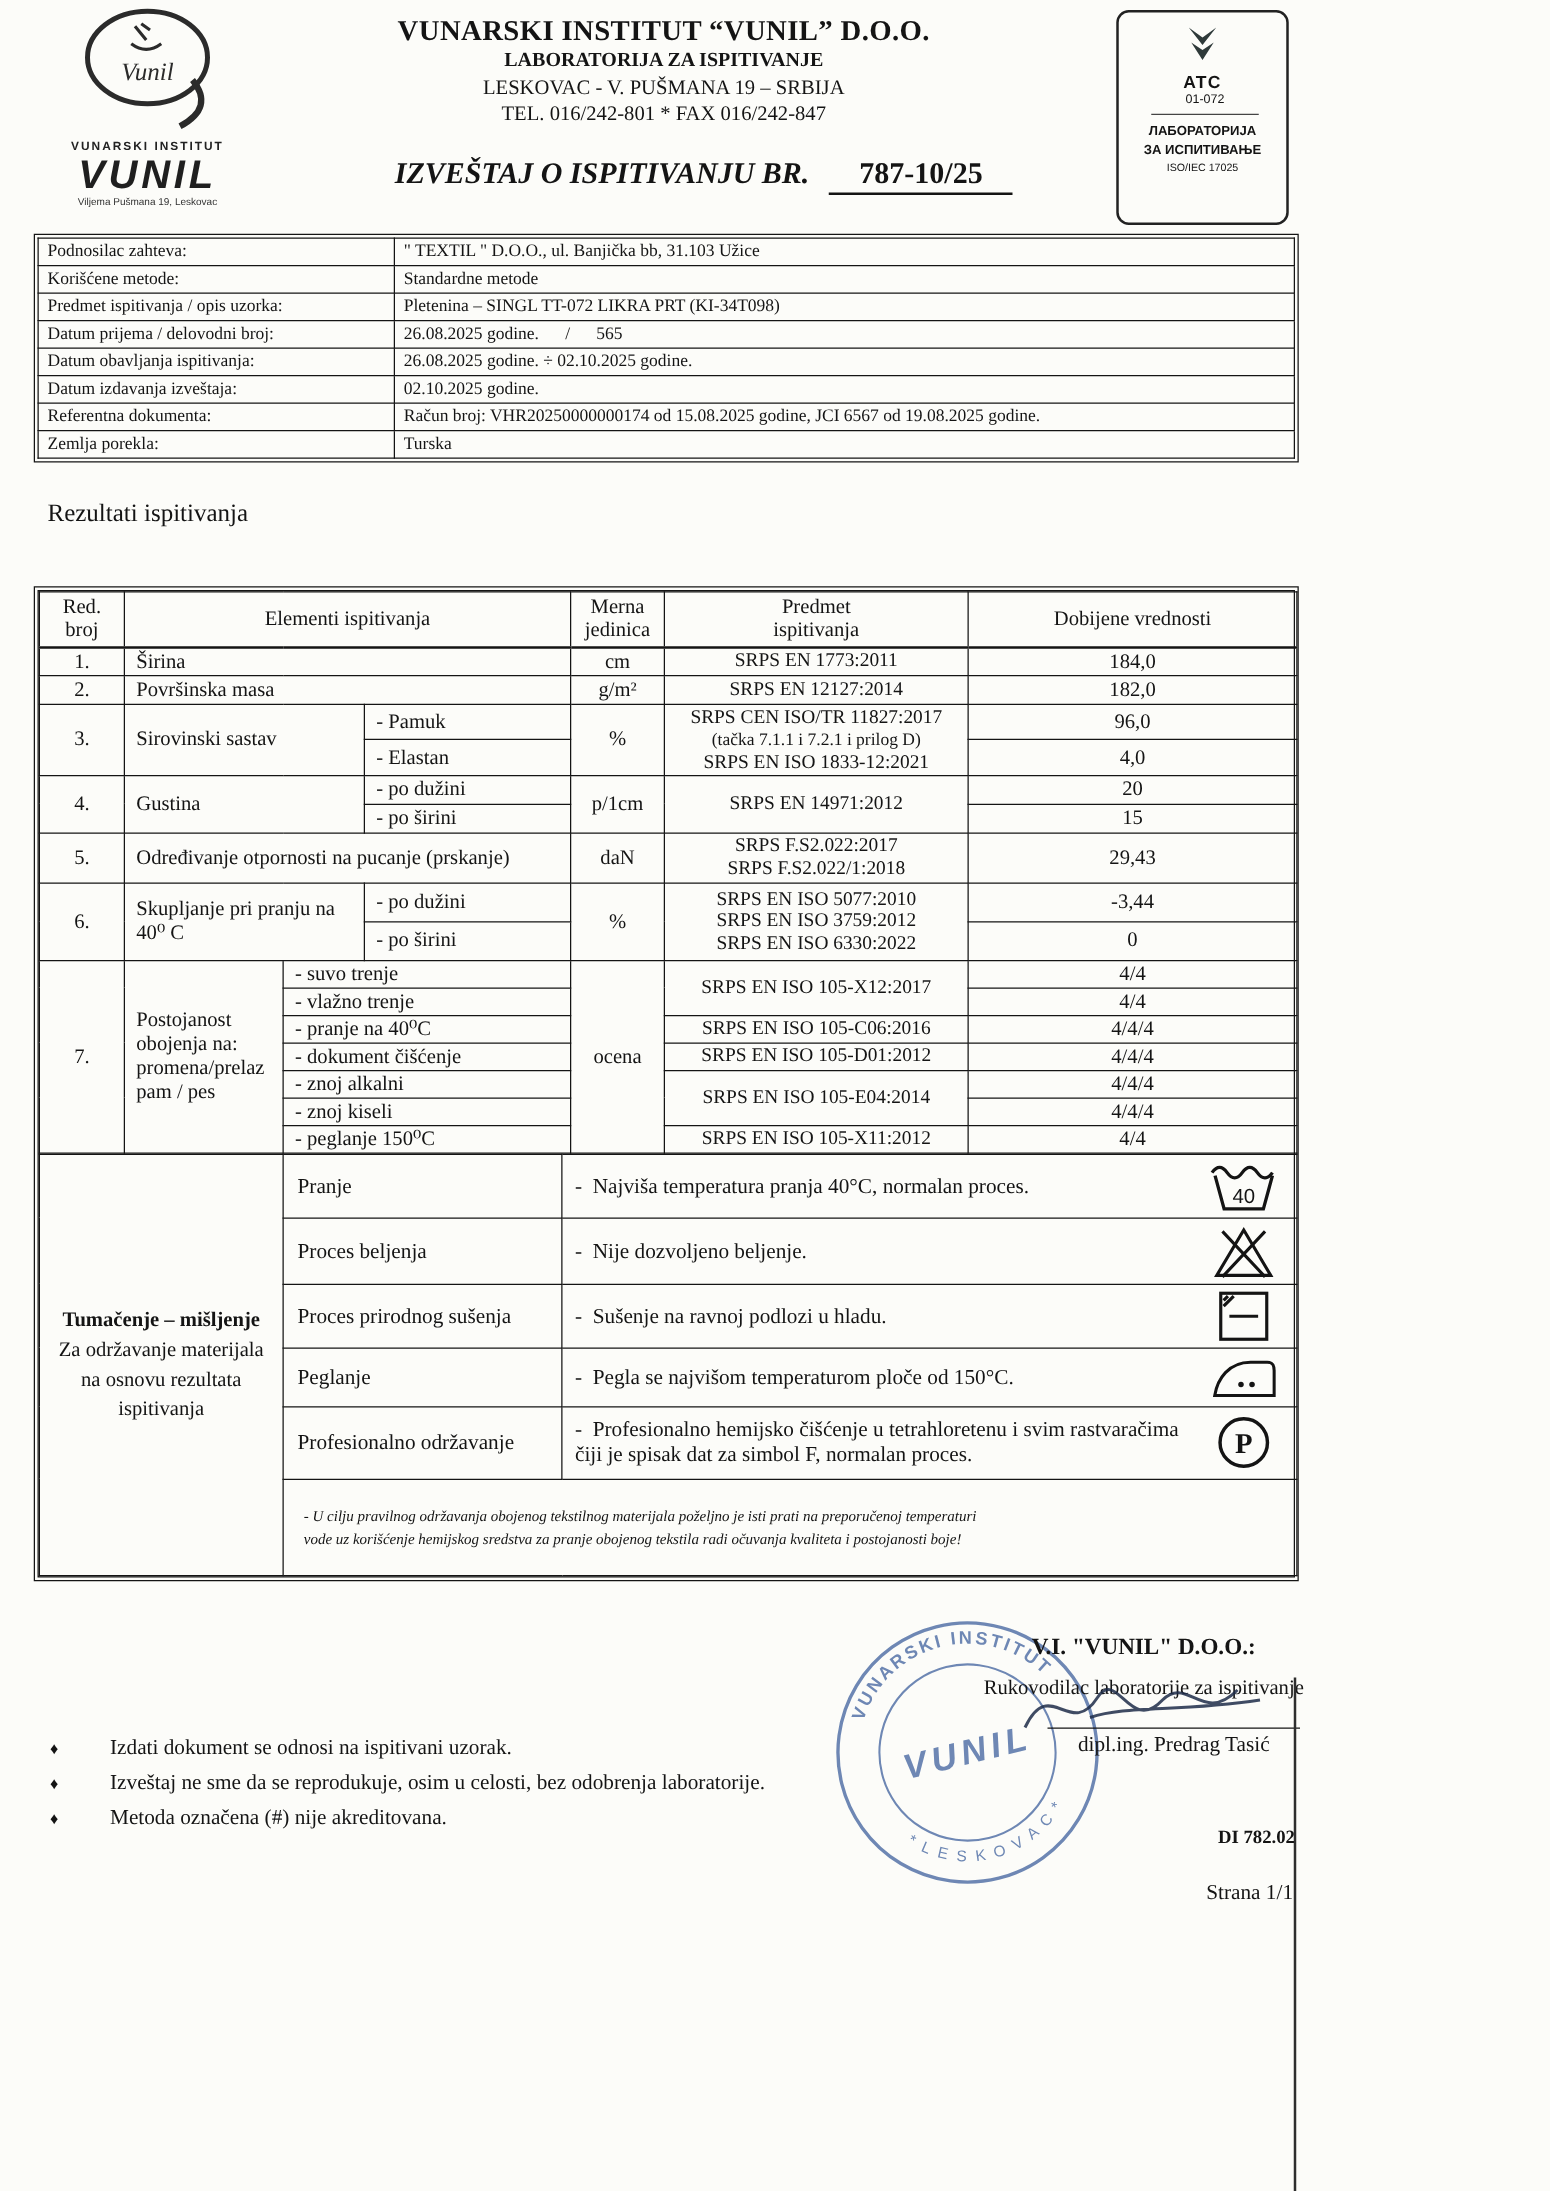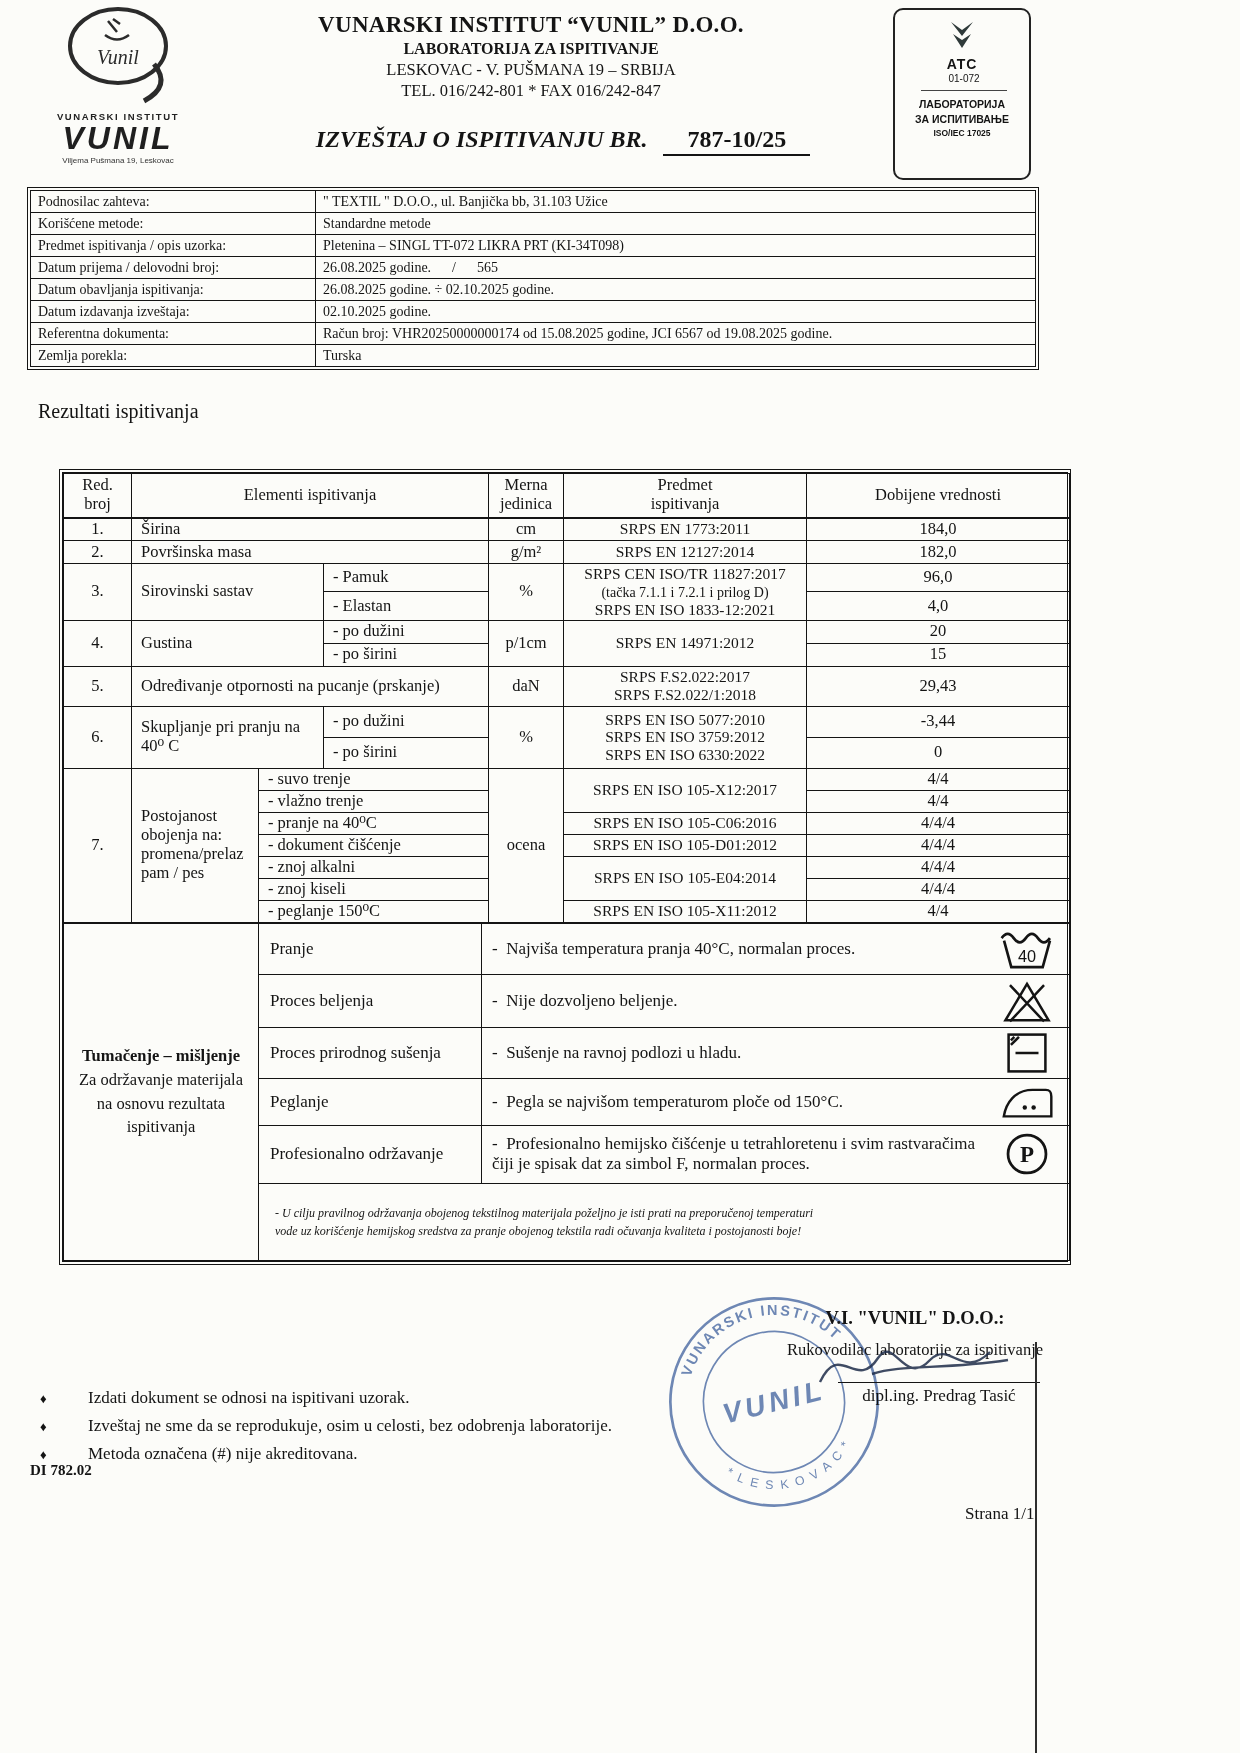--- a/index.html
+++ b/index.html
@@ -26,33 +26,33 @@
 
   .report-line { left:238px; top:126px; width:650px; text-align:center; font-size:24px; font-weight:bold; font-style:italic; }
   .report-num  { border-bottom:2px solid #141414; padding:0 24px 2px 24px; margin-left:10px; font-style:normal; }
 
   .atc-badge { left:893px; top:8px; width:138px; height:172px; border:2px solid #222; border-radius:10px;
                text-align:center; font-family:"Liberation Sans",sans-serif; padding-top:10px; background:#fcfcf9; }
   .atc-name { font-size:14px; font-weight:bold; letter-spacing:1px; margin-top:2px; }
   .atc-code { font-size:10px; margin-top:1px; padding-bottom:6px; border-bottom:1px solid #444; width:86px; margin-left:26px; }
   .atc-l1 { font-size:10.5px; margin-top:3px; font-weight:bold; }
   .atc-l1.first { margin-top:7px; }
-  .atc-l2 { font-size:8.5px; margin-top:3px;font-weight:bold; }
+  .atc-l2 { font-size:8.5px; margin-top:3px; }
 
   
   table { border-collapse:collapse; table-layout:fixed; }
   .dbl { border:1.5px solid #141414; outline:1.5px solid #141414; outline-offset:2.5px; background:#fcfcf9; }
 
   
   .info-table { left:30px; top:190px; width:1006px; }
   .info-table td { border:1px solid #141414; font-size:14px; height:22px; padding:0 7px; white-space:pre-wrap; overflow:hidden; }
   .info-table td.lbl { width:285px; }
 
   
-  .bigwrap { left:30px; top:472px; width:1006px;margin-left:32px; }
+  .bigwrap { left:30px; top:472px; width:1006px; }
   .res, .caret { width:100%; }
   .res td, .caret td { border:1px solid #141414; font-size:16.5px; line-height:1.15; padding:1px 4px; text-align:center; vertical-align:middle; overflow:hidden; }
   .res tr.hd td { height:44px; border-bottom:2px solid #141414; }
   .res td.name, .res td.sub { text-align:left; padding-left:9px; }
   .res td.meth { font-size:15.5px; }
   .res .smline { font-size:14px; }
 
   .caret td.care-left  { text-align:center; font-size:16.5px; line-height:1.45; }
   .cl-title { font-weight:bold; }
   .caret td.care-label { text-align:left; padding-left:11px; font-size:17px; }
@@ -70,21 +70,21 @@
   .sig-name    { left:838px; top:1382px; width:202px; border-top:1.5px solid #141414; text-align:center; font-size:17px; padding-top:3px; }
 
   .stamp { left:660px; top:1288px; opacity:.8; transform:rotate(-14deg); }
   .sig-scribble { left:812px; top:1330px; }
 
   .footnotes { left:40px; top:1388px; width:700px; }
   .fn-row { display:flex; align-items:baseline; margin-bottom:8px; }
   .fn-bullet { width:48px; font-size:13px; }
   .fn-text { font-size:17px; }
 
-  .doc-code { left:30px; top:1462px; width:1006px; text-align:left; font-weight:bold; font-size:15px; }
+  .doc-code { left:30px; top:1462px; width:1006px; text-align:right; font-weight:bold; font-size:15px; }
   .page-num { left:965px; top:1504px; font-size:17px; }
 
   .scan-edge { left:1035px; top:1342px; width:2px; height:411px; background:#2e2e2e; }
 
   svg text { font-family:"Liberation Sans",sans-serif; }
 </style>
 </head>
 <body>
 
 <div class="page">

